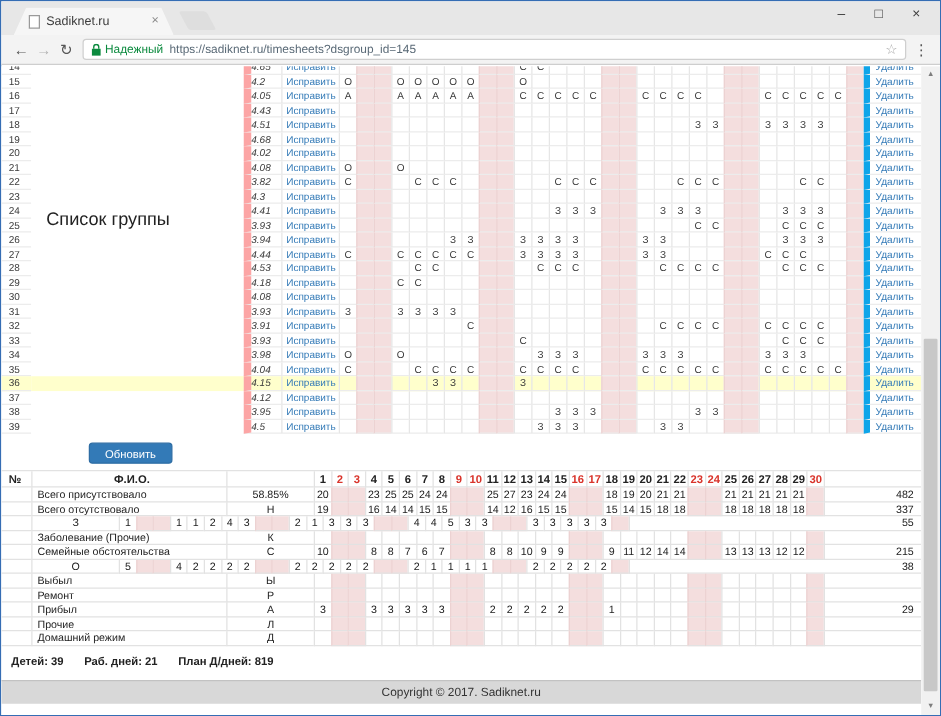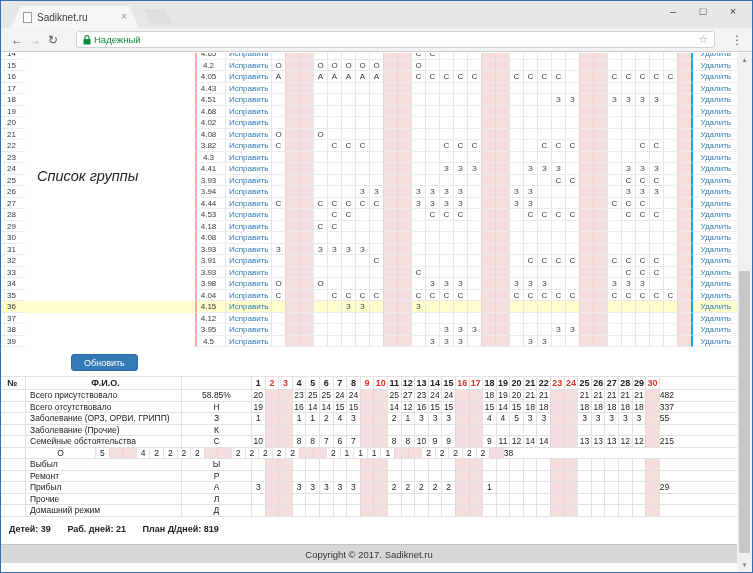--- a/index.html
+++ b/index.html
@@ -16,21 +16,21 @@
   .tab-close { margin-left: auto; color: #8b8b8b; font-size: 10px; line-height: 10px; }
   .newtab { position: absolute; left: 146px; top: 8px; width: 22px; height: 15px; background: #dedede; transform: skewX(28deg); border-radius: 2px; }
   .winctrl { position: absolute; top: 0; right: 4px; display: flex; }
   .winctrl div { width: 30px; height: 21px; text-align: center; line-height: 21px; font-size: 11px; color: #3b3b3b; }
 
   .toolbar { position: absolute; top: 27px; left: 0; right: 0; height: 24px; background: #f3f3f3;
              border-bottom: 1px solid #cecece; display: flex; align-items: center; padding: 0 7px; }
   .navbtn { width: 18px; text-align: center; font-size: 12px; color: #565656; }
   .navbtn.fwd { color: #b4b4b4; }
   .omnibox { flex: 1; height: 17px; background: #fff; border: 1px solid #cfcfcf; border-radius: 3px;
-             display: flex; align-items: center; padding: 0 6px; margin: 0 14px; font-size: 9.5px; white-space: nowrap; overflow: hidden; }
+             display: flex; align-items: center; padding: 0 6px; margin: 0 4px; font-size: 9.5px; white-space: nowrap; overflow: hidden; }
   .secure { color: #0b8a3e; margin: 0 5px 0 3px; font-size: 9.5px; }
   .url { color: #5a6a77; }
   .star { margin-left: auto; color: #a9a9a9; font-size: 11px; }
   .menu-btn { width: 16px; text-align: center; color: #565656; font-size: 12px; }
 
   
   .content { position: absolute; top: 52px; left: 0; right: 0; bottom: 0; background: #fff; overflow: hidden; }
   .page { position: absolute; top: 0; left: 0; width: 736px; bottom: 0; overflow: hidden; }
 
   
@@ -39,43 +39,43 @@
   .sb-thumb { position: absolute; left: 2px; right: 2px; top: 218px; height: 282px; background: #c8c8c8; border-radius: 1px; }
   .sb-down { position: absolute; bottom: 0; left: 0; right: 0; }
 
   
   .scrollwrap { margin-top: -5px; }
   .trow { display: flex; width: 736px; }
   .tc { height: 11.5px; line-height: 11px; font-size: 8px; color: #3a3a3a; overflow: hidden; white-space: nowrap;
         border-bottom: 1px solid #ececec; }
   .tc.num  { flex: 0 0 24px; padding-left: 6px; }
   .tc.name { flex: 0 0 170px; border-bottom: none; background: #fff; }
-  .tc.avg  { flex: 0 0 30px; text-align: center; padding-right: 5px; border-left: 2px solid #fca5a5; }
+  .tc.avg  { flex: 0 0 30px; text-align: left; padding-right: 5px; border-left: 6px solid #fca5a5; font-style: italic; }
   .tc.edit { flex: 0 0 46px; color: #337ab7; padding-left: 3px; border-left: 1px solid #e6e6e6; }
   .tc.day  { flex: 0 0 14px; text-align: center; border-left: 1px solid #e6e6e6; }
-  .tc.del  { flex: 1; color: #337ab7; text-align: right; padding-right: 6px; border-left: 2px solid #0ea5e9; }
+  .tc.del  { flex: 1; color: #337ab7; text-align: right; padding-right: 6px; border-left: 5px solid #0ea5e9; }
   .trow.hl .tc { background: #ffffcc; }
   .trow .tc.we { background: #f4dede; border-left: 1px solid #ecd2d2; }
 
-  .group-label { position: absolute; left: 36px; top: 115px; font-size: 14.5px; color: #222; font-style: italic; }
+  .group-label { position: absolute; left: 36px; top: 115px; font-size: 14.5px; color: #222; }
 
   .refresh-btn { margin: 7px 0 0 70px; height: 17px; padding: 0 12px; background: #337ab7; border: 1px solid #2e6da4;
                  border-radius: 3px; color: #fff; font-size: 9px; font-family: "Liberation Sans", sans-serif; }
 
   
   .summary { margin-top: 5px; border-top: 1px solid #e2e2e2; }
   .srow { display: flex; width: 736px; }
   .sc { height: 11.5px; line-height: 11px; font-size: 8.5px; color: #222; overflow: hidden; white-space: nowrap;
         border-bottom: 1px solid #e2e2e2; border-left: 1px solid #e2e2e2; }
   .srow .sc:first-child { border-left: none; }
   .sc.n { flex: 0 0 24px; padding-left: 6px; }
   .sc.l { flex: 0 0 156px; padding-left: 4px; }
   .sc.c { flex: 0 0 70px; text-align: center; }
   .sc.d { flex: 0 0 13.6px; text-align: center; }
-  .sc.t { flex: 1; padding-right: 6px; }
+  .sc.t { flex: 1; text-align: right; padding-right: 6px; }
   .srow.head .sc { height: 13px; line-height: 13px; font-weight: bold; font-size: 9px; }
   .srow.head .sc.l { text-align: center; }
   .srow.head .sc.red { color: #d9342b; }
   .srow .sc.we { background: #f4dede; border-left: 1px solid #ecd2d2; }
 
   .totals-line { padding: 7px 0 0 8px; font-size: 9px; font-weight: bold; color: #222; }
   .totals-line span { margin-right: 14px; }
 
   .footer { margin-top: 10px; height: 19px; line-height: 19px; background: #d8d8d8; border-top: 1px solid #c2c2c2;
             text-align: center; font-size: 9.5px; color: #333; }
@@ -102,20 +102,21 @@
   <div class="toolbar">
     <div class="navbtn">←</div>
     <div class="navbtn fwd">→</div>
     <div class="navbtn">↻</div>
     <div class="omnibox">
       <svg width="8" height="10" viewBox="0 0 8 10">
         <path d="M2 4 V2.6 a2 2 0 0 1 4 0 V4" fill="none" stroke="#0b8a3e" stroke-width="1.1"></path>
         <rect x="0.5" y="4" width="7" height="5.5" fill="#0b8a3e"></rect>
       </svg>
       <span class="secure">Надежный</span>
+      <span class="url">https://sadiknet.ru/timesheets?dsgroup_id=145</span>
       <span class="star">☆</span>
     </div>
     <div class="menu-btn">⋮</div>
   </div>
 
   <div class="content">
     <div class="page">
       <div class="scrollwrap">
         <div id="timesheet-rows">
             <div class="trow">
@@ -1191,21 +1192,20 @@
             <div class="sc d">18</div>
             <div class="sc d">18</div>
             <div class="sc d">18</div>
             <div class="sc d">18</div>
             <div class="sc d">18</div>
             <div class="sc d we"></div>
             <div class="sc t">337</div>
           </div>
           <div class="srow">
             <div class="sc n"></div>
-            <div class="sc l">Заболевание (ОРЗ, ОРВИ, ГРИПП)</div>
             <div class="sc c">З</div>
             <div class="sc d">1</div>
             <div class="sc d we"></div>
             <div class="sc d we"></div>
             <div class="sc d">1</div>
             <div class="sc d">1</div>
             <div class="sc d">2</div>
             <div class="sc d">4</div>
             <div class="sc d">3</div>
             <div class="sc d we"></div>

